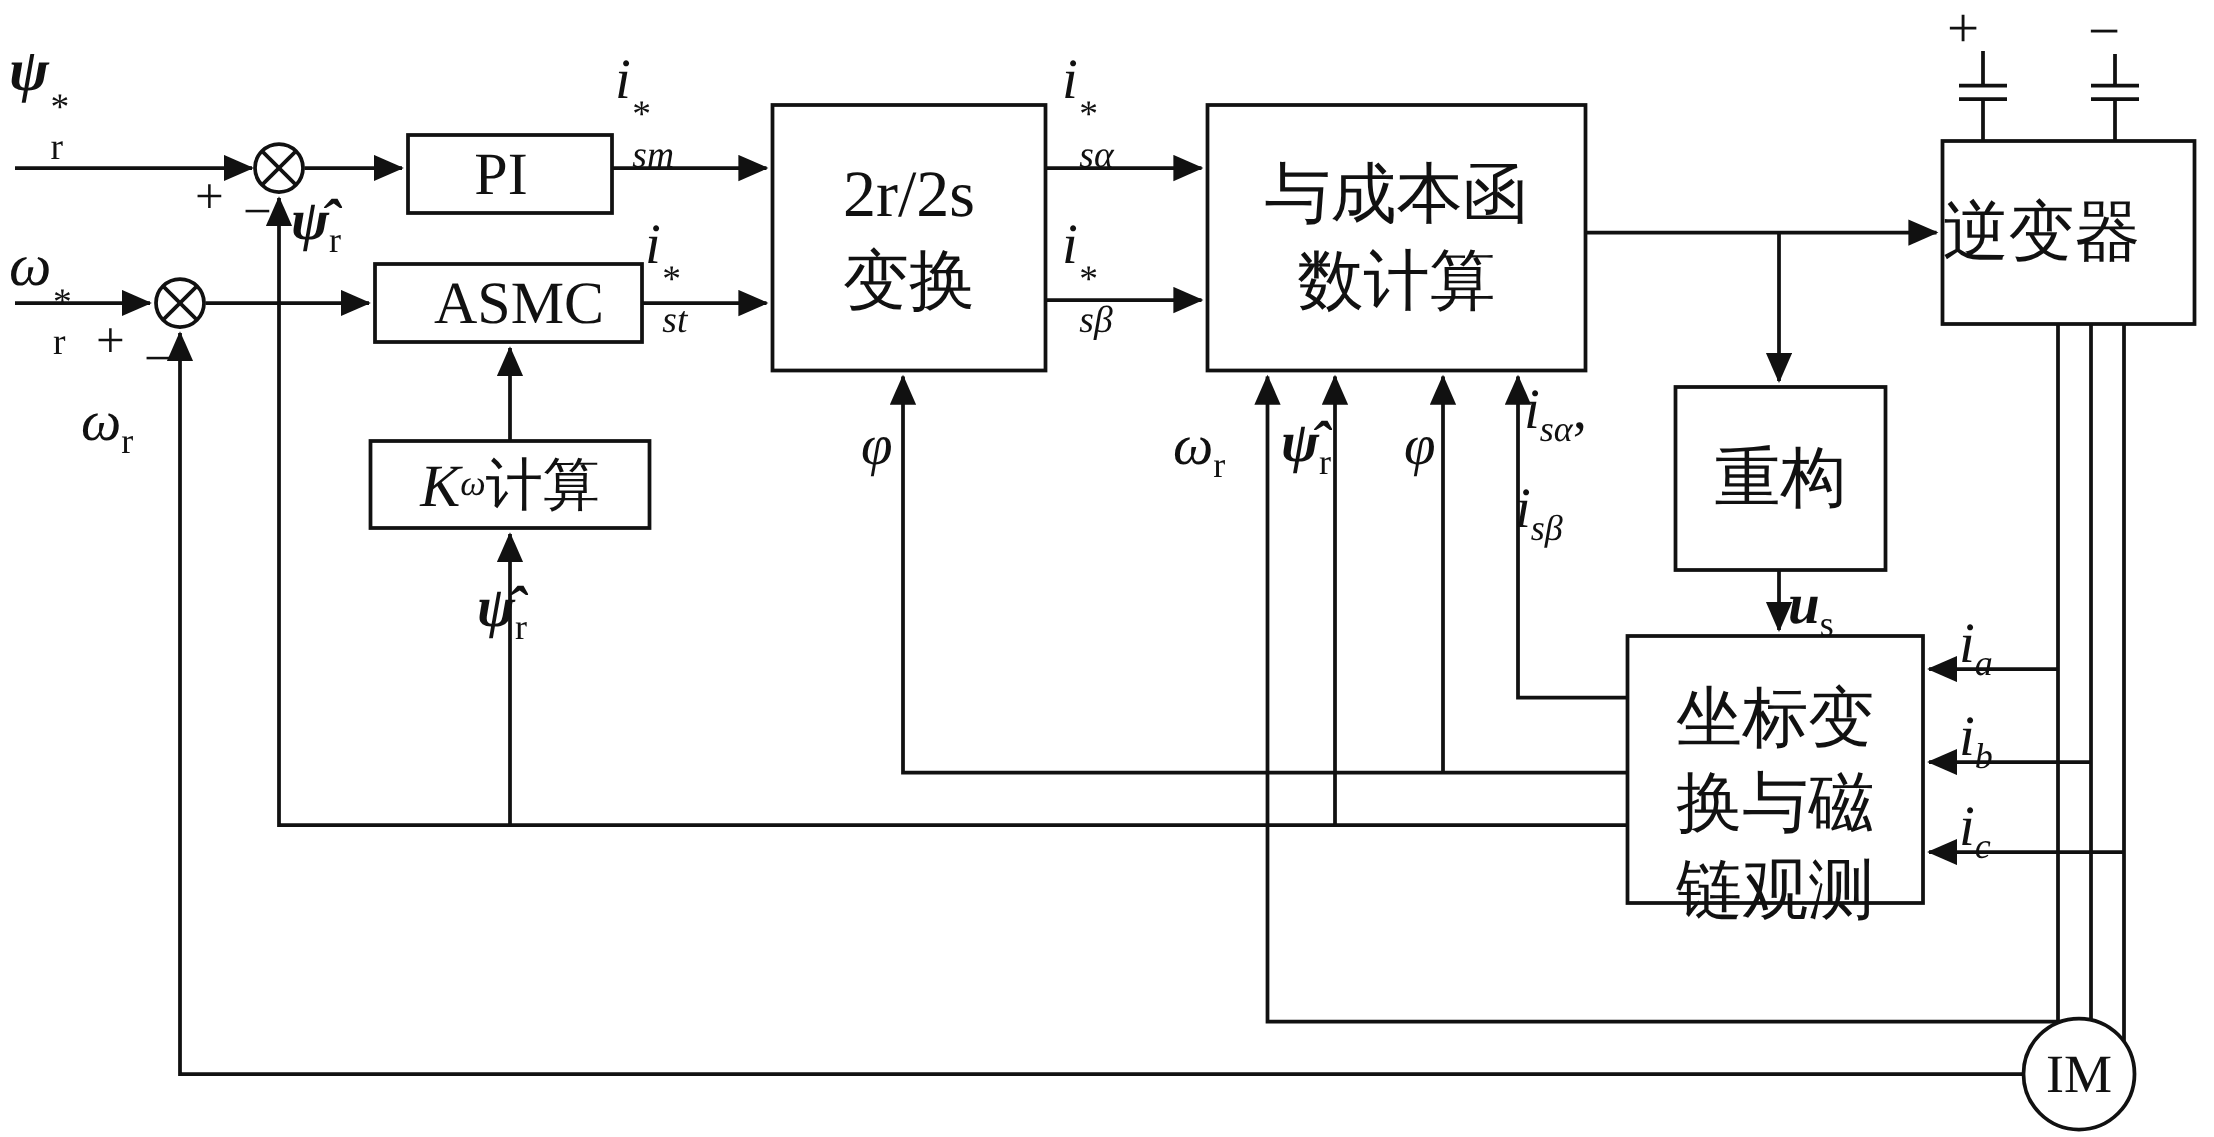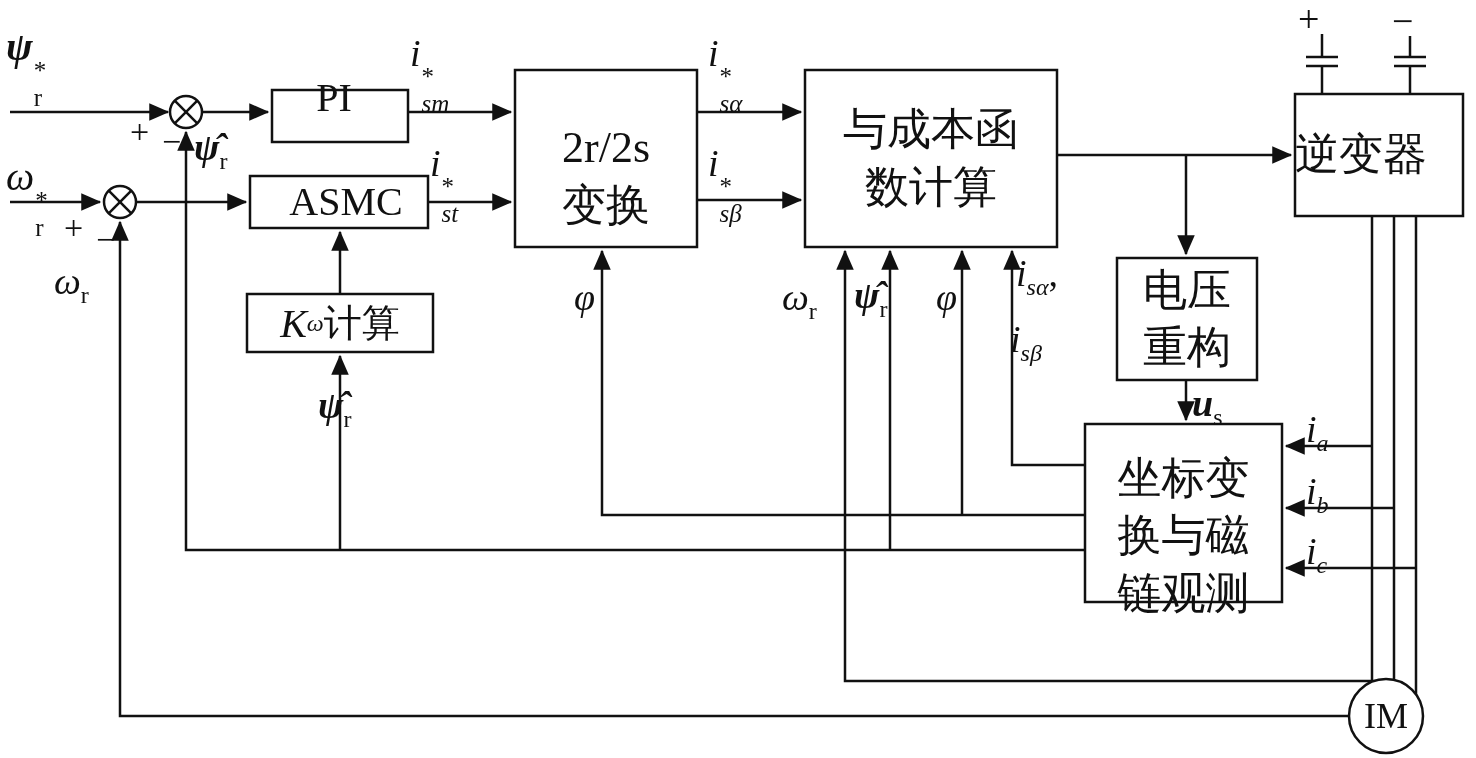--- a/index.html
+++ b/index.html
@@ -100,48 +100,47 @@
     </g>
     <g stroke="#111" stroke-width="2.5" fill="#fff">
       <circle cx="120" cy="202" r="16"></circle>
       <path d="M108.7,190.7 L131.3,213.3" fill="none"></path>
       <path d="M131.3,190.7 L108.7,213.3" fill="none"></path>
     </g>
 
     <circle cx="1386" cy="716" r="37" stroke="#111" stroke-width="2.5" fill="#fff"></circle>
   </svg>
 
-  <div class="blocktext lat" style="left:272px;top:72px;width:124px;height:52px">
+  <div class="blocktext lat" style="left:272px;top:90px;width:124px;height:52px">
     <div>PI</div>
   </div>
 
   <div class="blocktext lat" style="left:250px;top:176px;width:192px;height:52px">
     <div>ASMC</div>
   </div>
 
   <div class="blocktext" style="left:247px;top:294px;width:186px;height:58px">
     <div class="row">
       <span class="it" style="font-size:40px">K</span>
         <span class="ssb it">ω</span>
         <span style="font-size:38px">计算</span>
     </div>
   </div>
 
-  <div class="blocktext cjk" style="left:515px;top:88px;width:182px;height:177px">
+  <div class="blocktext cjk" style="left:515px;top:70px;width:182px;height:177px">
     <div>2r/2s</div>
     <div>变换</div>
   </div>
 
   <div class="blocktext cjk" style="left:805px;top:70px;width:252px;height:177px">
     <div>与成本函</div>
     <div>数计算</div>
   </div>
 
   <div class="blocktext cjk" style="left:1117px;top:258px;width:140px;height:122px">
-    <div>电压</div>
     <div>重构</div>
   </div>
 
   <div class="blocktext cjk" style="left:1085px;top:424px;width:197px;height:224px">
     <div>坐标变</div>
     <div>换与磁</div>
     <div>链观测</div>
   </div>
 
   <div class="blocktext cjk" style="left:1295px;top:94px;width:132px;height:122px">

